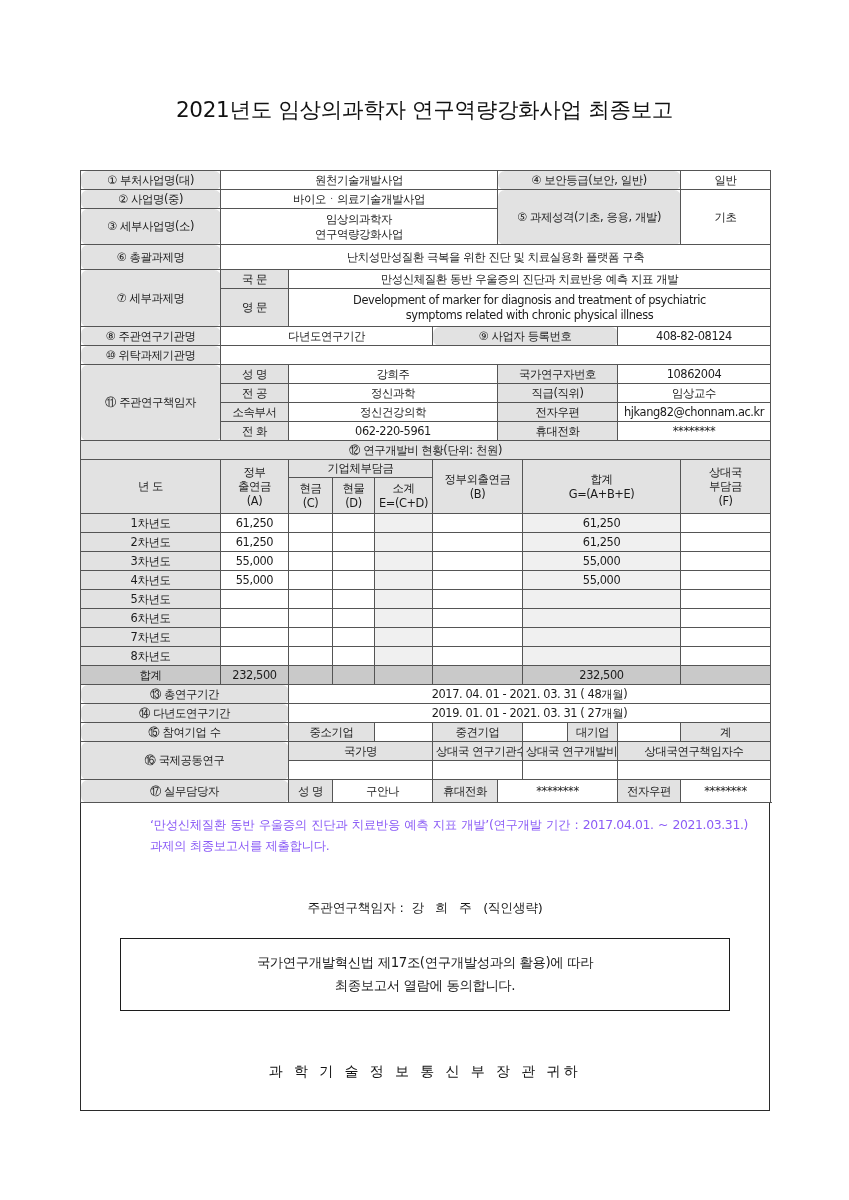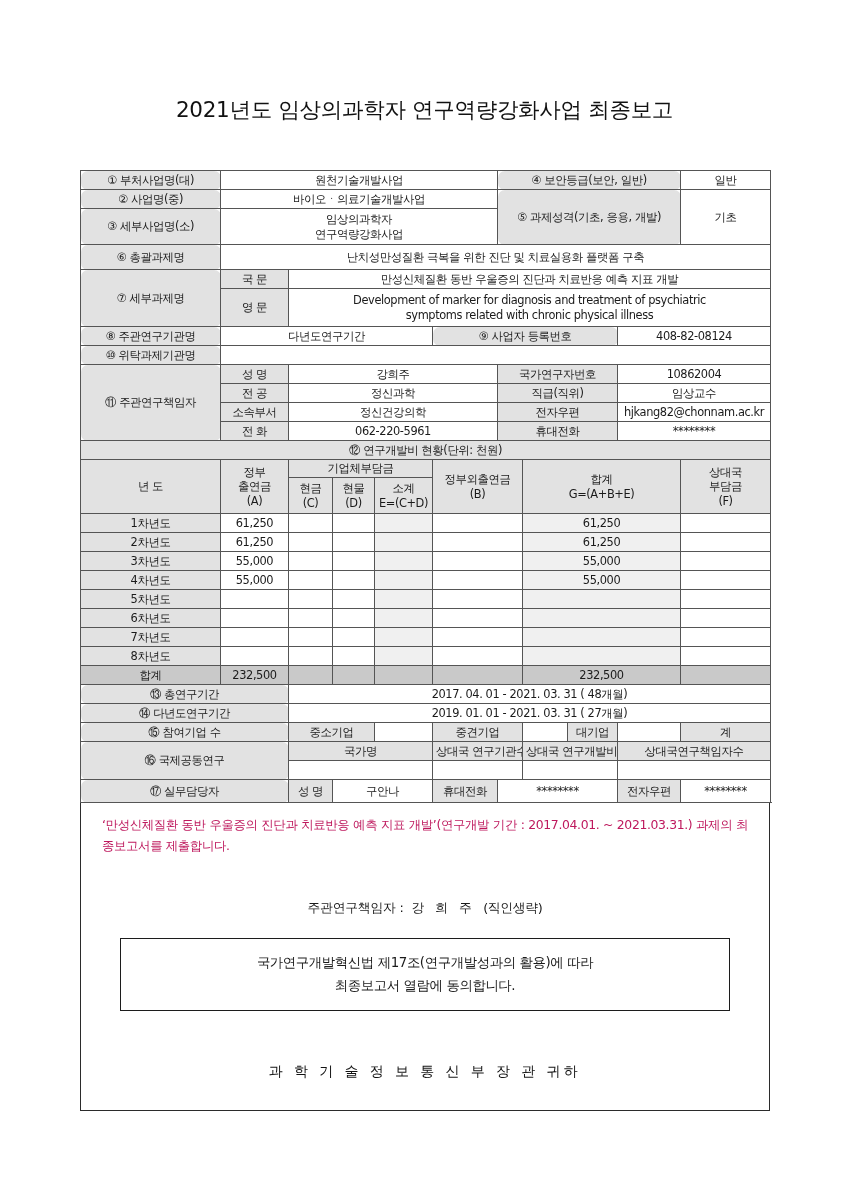--- a/index.html
+++ b/index.html
@@ -116,22 +116,23 @@
     top: 790px;
     width: 690px;
     box-sizing: border-box;
     padding: 0 22px;
   }
   .para {
     font-size: 12.4px;
     line-height: 1.72;
     letter-spacing: -0.35px;
     text-align: justify;
-    color: #be185d;
+    color: #8b5cf6;
     margin-top: 24px;
+    margin-left: 48px;
   }
   .sign-block {
     margin-top: 38px;
     text-align: center;
     font-size: 12.8px;
     letter-spacing: -0.2px;
     line-height: 2.1;
   }
   .sign-name { letter-spacing: 3.5px; }
   .sign-paren { letter-spacing: -0.3px; }

